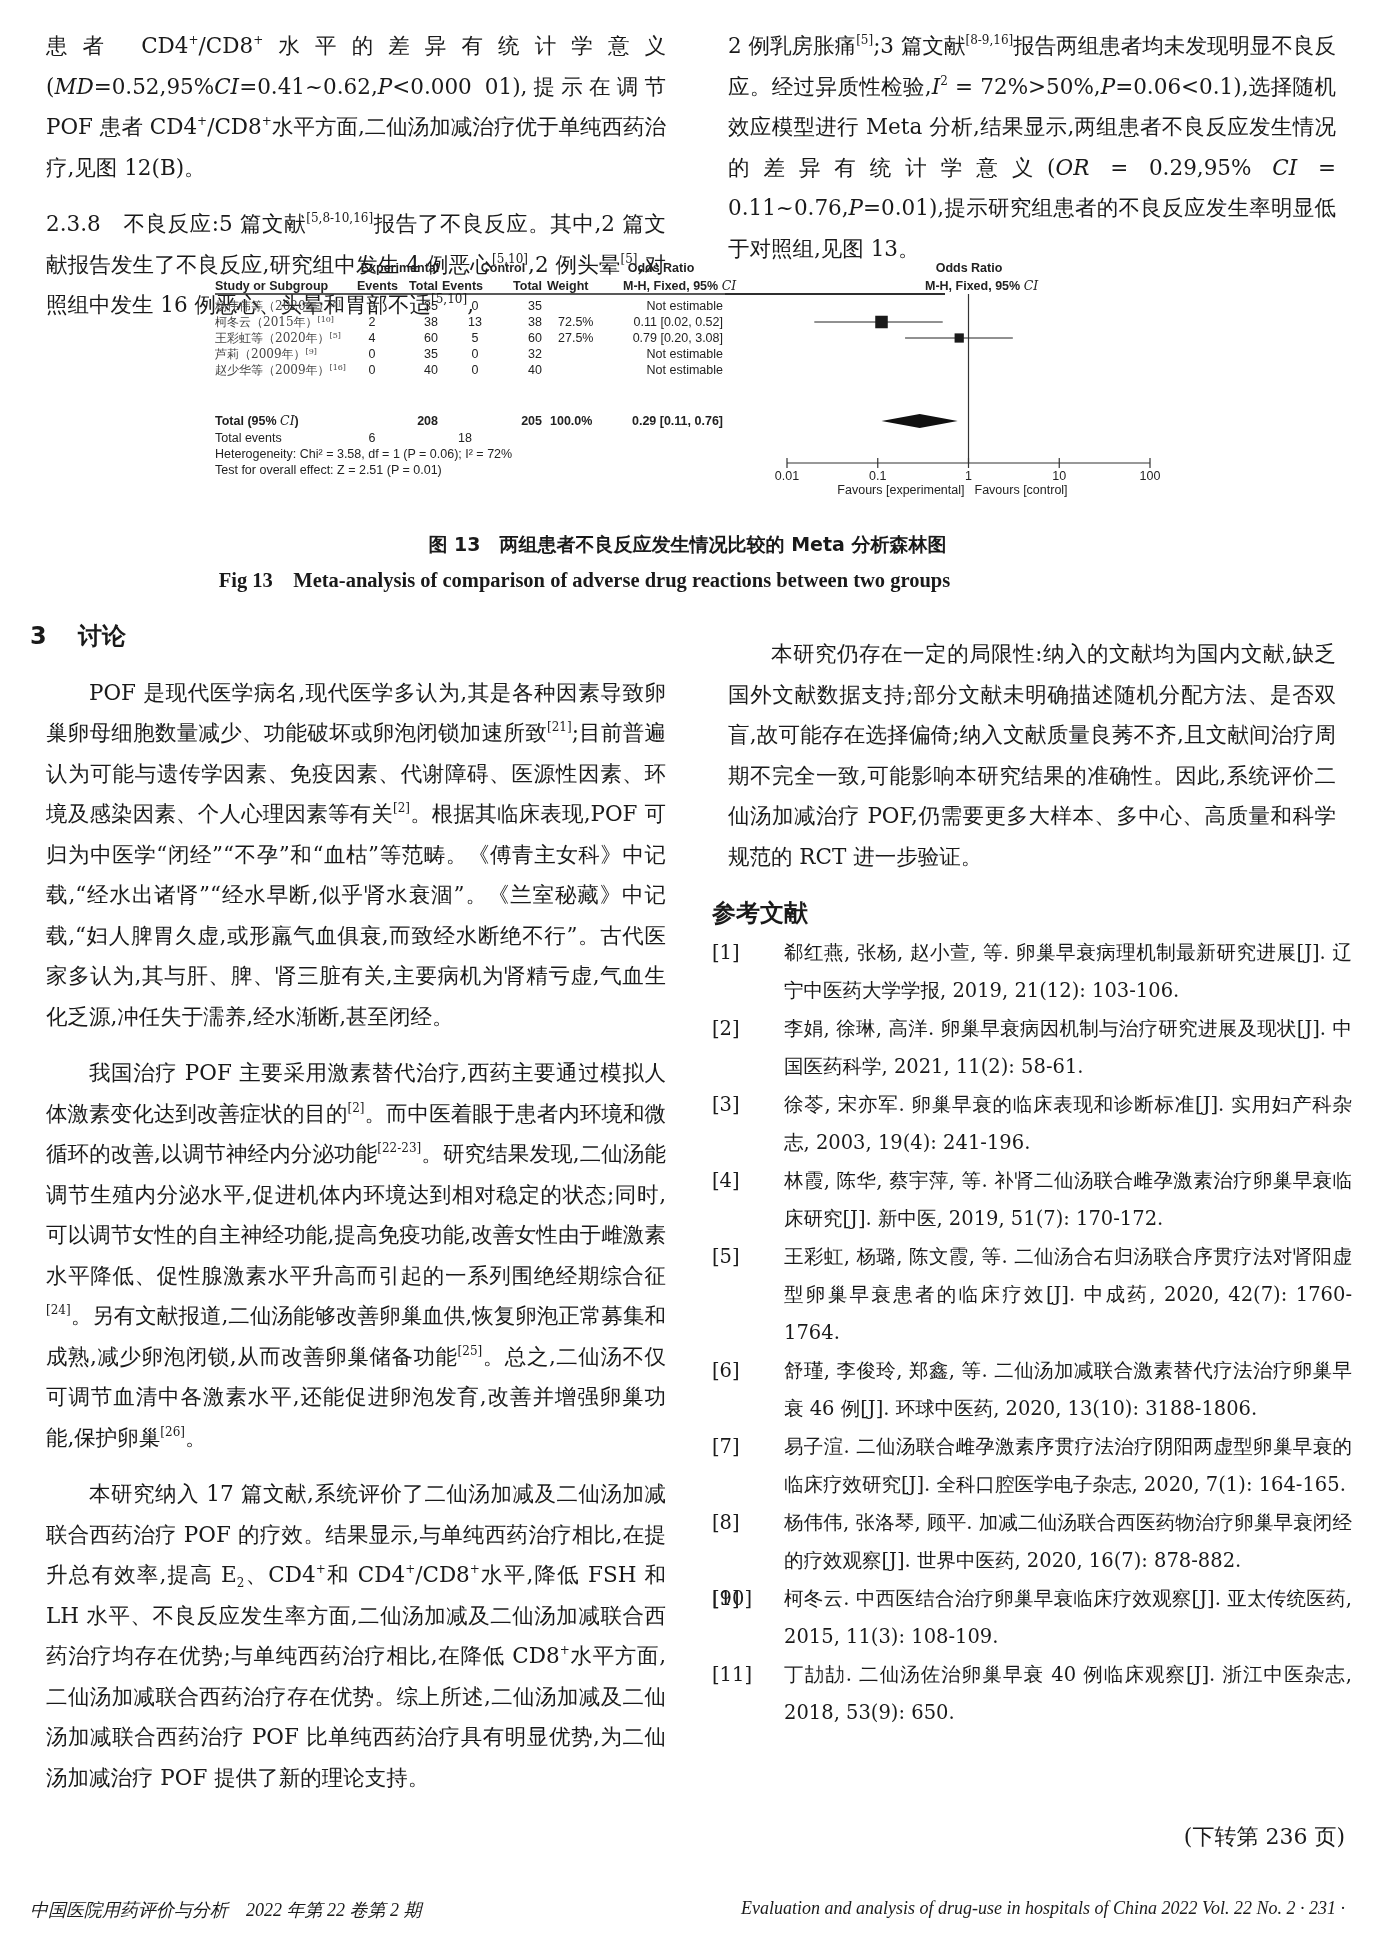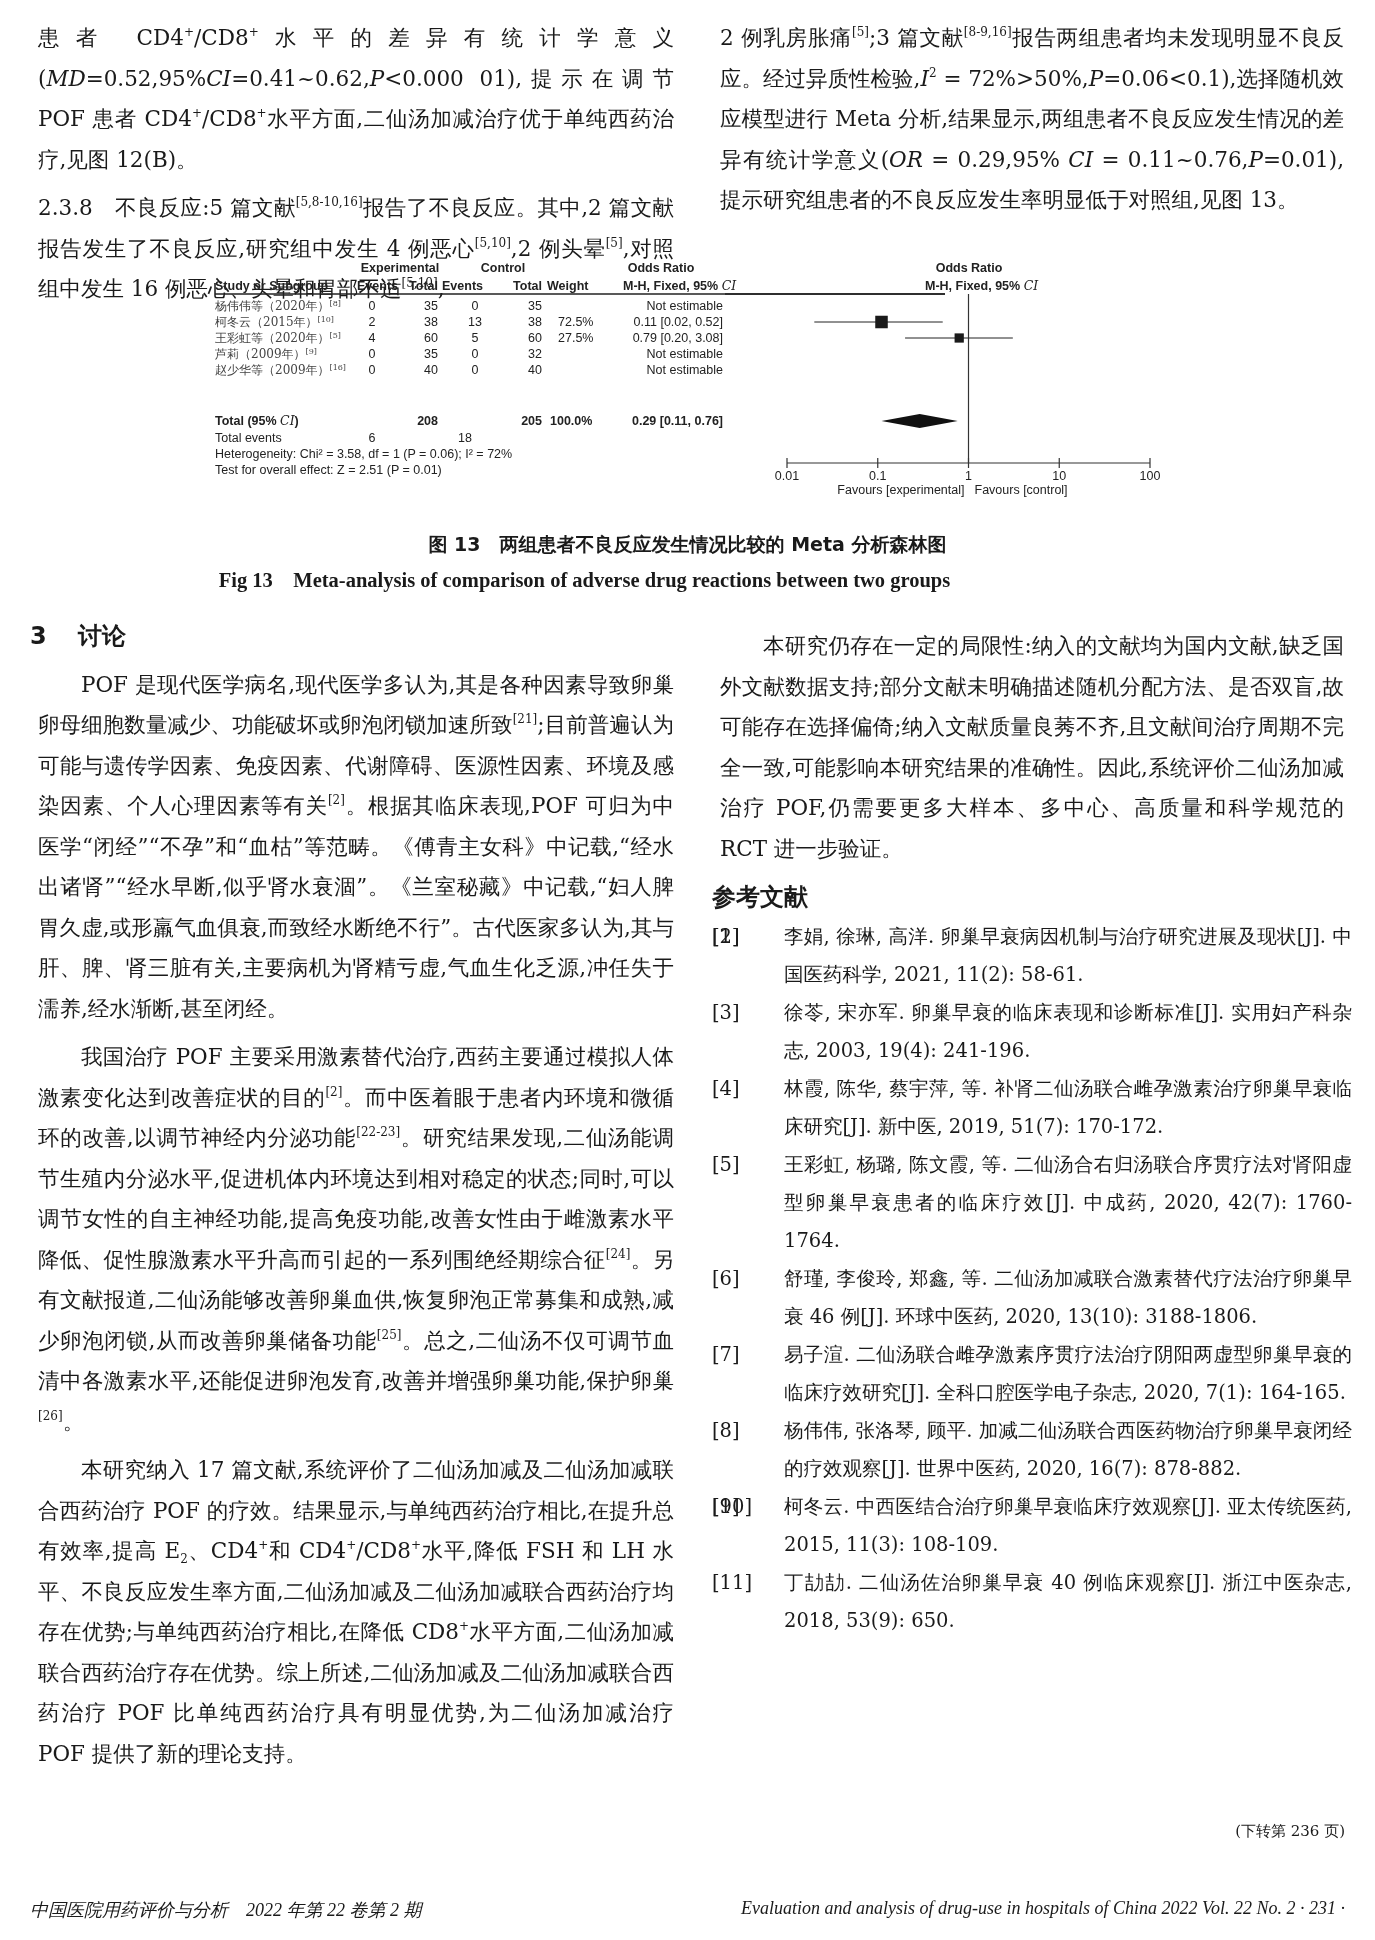--- a/index.html
+++ b/index.html
@@ -4,39 +4,39 @@
 <style>
   html, body { margin: 0; padding: 0; background: #ffffff; }
   body {
     width: 1375px; height: 1940px; position: relative; overflow: hidden;
     font-family: "DejaVu Serif", "Liberation Serif", serif;
     color: #1a1a1a;
   }
   .col { position: absolute; font-size: 21.5px; line-height: 40.5px; }
   .col-left { left: 30px; width: 652px; }
   .col-right { left: 712px; width: 640px; }
-  .para { margin: 8px; text-align: justify; }
+  .para { margin: 16px; text-align: justify; }
   .indent { text-indent: 43px; }
   sup { font-size: 12px; line-height: 0; vertical-align: 9px; }
   sub { font-size: 12px; line-height: 0; }
   .heading { font-family: "DejaVu Sans", "Liberation Sans", sans-serif; font-weight: bold; font-size: 24px; margin: 2px 0 0 0; }
   .heading .num { display: inline-block; width: 48px; }
   .ref { position: relative; padding-left: 72px; margin: 0; font-size: 19.5px; line-height: 38px; text-align: justify; }
   .ref .refnum { position: absolute; left: 0; top: 0; }
   .it { font-style: italic; }
 
   
   .figure { position: absolute; left: 215px; top: 258px; width: 960px; height: 250px; }
   .fp-text { font-family: "Liberation Sans", "DejaVu Sans", sans-serif; font-size: 12.5px; fill: #222; }
   .fp-bold { font-weight: bold; }
   .fp-cn { font-family: "DejaVu Serif", serif; font-size: 12px; fill: #444; }
   .caption-cn { position: absolute; top: 532px; left: 0; width: 1375px; text-align: center; font-family: "DejaVu Sans", sans-serif; font-weight: bold; font-size: 19px; }
   .caption-en { position: absolute; top: 566px; left: 0; width: 1169px; text-align: center; font-family: "Liberation Serif", serif; font-weight: bold; font-size: 20.5px; }
 
-  .continue-note { position: absolute; right: 30px; top: 1822px; font-size: 15px; }
+  .continue-note { position: absolute; right: 30px; top: 1822px; font-size: 22px; }
   .footer { position: absolute; top: 1898px; left: 30px; right: 30px; font-size: 18px; display: flex; justify-content: space-between; font-family: "Liberation Serif", serif; font-style: italic; }
 </style>
 </head>
 <body>
 
 <div class="col col-left" style="top:10px;">
   <p class="para">
     <span>患者 CD4</span><sup>+</sup><span>/CD8</span><sup>+</sup><span>水平的差异有统计学意义(</span><span class="it">MD</span><span>=0.52,95%</span><span class="it">CI</span><span>=0.41~0.62,</span><span class="it">P</span><span>&lt;0.000 01),提示在调节 POF 患者 CD4</span><sup>+</sup><span>/CD8</span><sup>+</sup><span>水平方面,二仙汤加减治疗优于单纯西药治疗,见图 12(B)。</span>
   </p>
   <p class="para">
@@ -169,21 +169,21 @@
   </p>
   <p class="para indent">
     <span>本研究纳入 17 篇文献,系统评价了二仙汤加减及二仙汤加减联合西药治疗 POF 的疗效。结果显示,与单纯西药治疗相比,在提升总有效率,提高 E</span><sub>2</sub><span>、CD4</span><sup>+</sup><span>和 CD4</span><sup>+</sup><span>/CD8</span><sup>+</sup><span>水平,降低 FSH 和 LH 水平、不良反应发生率方面,二仙汤加减及二仙汤加减联合西药治疗均存在优势;与单纯西药治疗相比,在降低 CD8</span><sup>+</sup><span>水平方面,二仙汤加减联合西药治疗存在优势。综上所述,二仙汤加减及二仙汤加减联合西药治疗 POF 比单纯西药治疗具有明显优势,为二仙汤加减治疗 POF 提供了新的理论支持。</span>
   </p>
 </div>
 
 <div class="col col-right" style="top:618px;">
   <p class="para indent">本研究仍存在一定的局限性:纳入的文献均为国内文献,缺乏国外文献数据支持;部分文献未明确描述随机分配方法、是否双盲,故可能存在选择偏倚;纳入文献质量良莠不齐,且文献间治疗周期不完全一致,可能影响本研究结果的准确性。因此,系统评价二仙汤加减治疗 POF,仍需要更多大样本、多中心、高质量和科学规范的 RCT 进一步验证。</p>
   <div class="heading" style="margin-top:0;">参考文献</div>
   <div id="ref-list">
-      <p class="ref"><span class="refnum">[1]</span></p>
+      <p class="ref"><span class="refnum">[1]</span><span>郗红燕, 张杨, 赵小萱, 等. 卵巢早衰病理机制最新研究进展[J]. 辽宁中医药大学学报, 2019, 21(12): 103-106.</span></p>
       <p class="ref"><span class="refnum">[2]</span><span>李娟, 徐琳, 高洋. 卵巢早衰病因机制与治疗研究进展及现状[J]. 中国医药科学, 2021, 11(2): 58-61.</span></p>
       <p class="ref"><span class="refnum">[3]</span><span>徐苓, 宋亦军. 卵巢早衰的临床表现和诊断标准[J]. 实用妇产科杂志, 2003, 19(4): 241-196.</span></p>
       <p class="ref"><span class="refnum">[4]</span><span>林霞, 陈华, 蔡宇萍, 等. 补肾二仙汤联合雌孕激素治疗卵巢早衰临床研究[J]. 新中医, 2019, 51(7): 170-172.</span></p>
       <p class="ref"><span class="refnum">[5]</span><span>王彩虹, 杨璐, 陈文霞, 等. 二仙汤合右归汤联合序贯疗法对肾阳虚型卵巢早衰患者的临床疗效[J]. 中成药, 2020, 42(7): 1760-1764.</span></p>
       <p class="ref"><span class="refnum">[6]</span><span>舒瑾, 李俊玲, 郑鑫, 等. 二仙汤加减联合激素替代疗法治疗卵巢早衰 46 例[J]. 环球中医药, 2020, 13(10): 3188-1806.</span></p>
       <p class="ref"><span class="refnum">[7]</span><span>易子渲. 二仙汤联合雌孕激素序贯疗法治疗阴阳两虚型卵巢早衰的临床疗效研究[J]. 全科口腔医学电子杂志, 2020, 7(1): 164-165.</span></p>
       <p class="ref"><span class="refnum">[8]</span><span>杨伟伟, 张洛琴, 顾平. 加减二仙汤联合西医药物治疗卵巢早衰闭经的疗效观察[J]. 世界中医药, 2020, 16(7): 878-882.</span></p>
       <p class="ref"><span class="refnum">[9]</span></p>
       <p class="ref"><span class="refnum">[10]</span><span>柯冬云. 中西医结合治疗卵巢早衰临床疗效观察[J]. 亚太传统医药, 2015, 11(3): 108-109.</span></p>
       <p class="ref"><span class="refnum">[11]</span><span>丁劼劼. 二仙汤佐治卵巢早衰 40 例临床观察[J]. 浙江中医杂志, 2018, 53(9): 650.</span></p>

